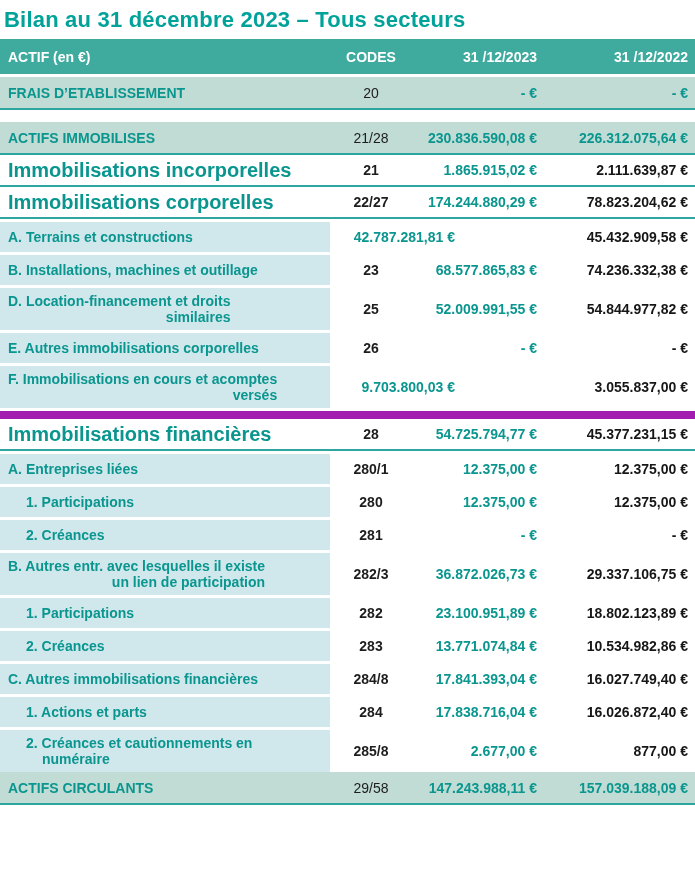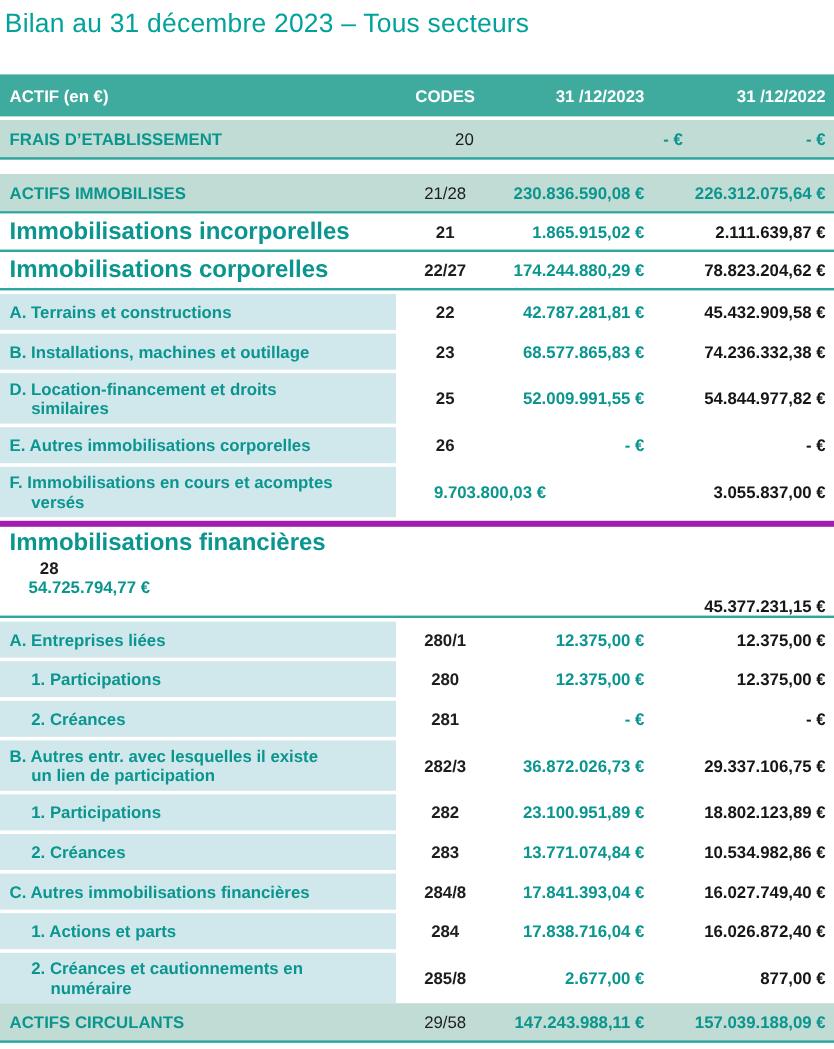--- a/index.html
+++ b/index.html
@@ -3,55 +3,55 @@
 <meta charset="utf-8">
 <style>
   html,body { margin:0; padding:0; background:#ffffff; }
   body {
     width:695px; height:874px; overflow:hidden;
     font-family:"Liberation Sans", sans-serif;
     -webkit-font-smoothing:antialiased;
   }
   .page { width:695px; }
   .title {
-    color:#00a29a; font-size:22px; font-weight:normal;
+    color:#00a29a; font-size:22px; font-weight:bold;
     margin:7px 0 0 4px; letter-spacing:0.2px;
   }
-  .table { margin-top:29px;border-radius:13px; }
+  .table { margin-top:6px;border-radius:13px; }
   .row { display:flex; align-items:stretch; }
   .cell { display:flex; align-items:center; box-sizing:border-box; font-size:14px; }
   .c-label { width:330px; padding:5px 10px 5px 8px; }
   .c-code  { width:82px;  justify-content:center; font-weight:bold; color:#1d1d1d; }
   .c-v1    { width:125px; justify-content:flex-end; text-align:right; font-weight:bold; color:#0a968f; }
   .c-v2    { flex:1; justify-content:flex-end; text-align:right; padding-right:7px; font-weight:bold; color:#161616; }
 
   .label-text {
     display:block; color:#0a968f; font-weight:bold; font-size:14px;
     line-height:16px; white-space:pre-line;
   }
 
   
   .header { background:#3fab9f; min-height:35px; margin-bottom:3px; }
   .header .cell, .header .label-text { color:#ffffff; }
 
   
   .summary { background:#c1dcd4; min-height:31px; border-bottom:2px solid #2ca69e; }
   .summary .c-code { font-weight:400; }
   .summary .c-v2 { color:#0a968f; }
-  .summary.gap-after { margin-bottom:12px;gap:16px; }
+  .summary.gap-after { margin-bottom:12px; }
 
   
   .section { background:#ffffff; min-height:30px; border-bottom:2px solid #2ca69e; }
-  .section.bt { border-top:5px solid #a21caf; margin-top:3px;flex-direction:column; }
+  .section.bt { border-top:8px solid #a21caf; margin-top:3px; }
   .section .label-text { font-size:20px; }
 
   
   .sub, .sub2 { margin-top:3px; min-height:30px; background:#ffffff; }
   .sub .c-label, .sub2 .c-label { background:#d0e7ec; }
-  .sub  .label-text { padding-left:18px; text-indent:-18px; }
+  .sub  .label-text { padding-left:18px; text-indent:-18px;text-align:right; }
   .sub2 .c-label { padding-left:26px; }
   .sub2 .label-text { padding-left:16px; text-indent:-16px; }
 </style>
 </head>
 <body>
 
 <div class="page">
   <div class="title">Bilan au 31 décembre 2023 – Tous secteurs</div>
 
   <div class="table">
@@ -93,21 +93,20 @@
             <span class="label-text">Immobilisations corporelles</span>
           </div>
           <div class="cell c-code">22/27</div>
           <div class="cell c-v1">174.244.880,29 €</div>
           <div class="cell c-v2">78.823.204,62 €</div>
         </div>
         <div class="row sub">
           <div class="cell c-label">
             <span class="label-text">A. Terrains et constructions</span>
           </div>
-          <div class="cell c-code">22</div>
           <div class="cell c-v1">42.787.281,81 €</div>
           <div class="cell c-v2">45.432.909,58 €</div>
         </div>
         <div class="row sub">
           <div class="cell c-label">
             <span class="label-text">B. Installations, machines et outillage</span>
           </div>
           <div class="cell c-code">23</div>
           <div class="cell c-v1">68.577.865,83 €</div>
           <div class="cell c-v2">74.236.332,38 €</div>

